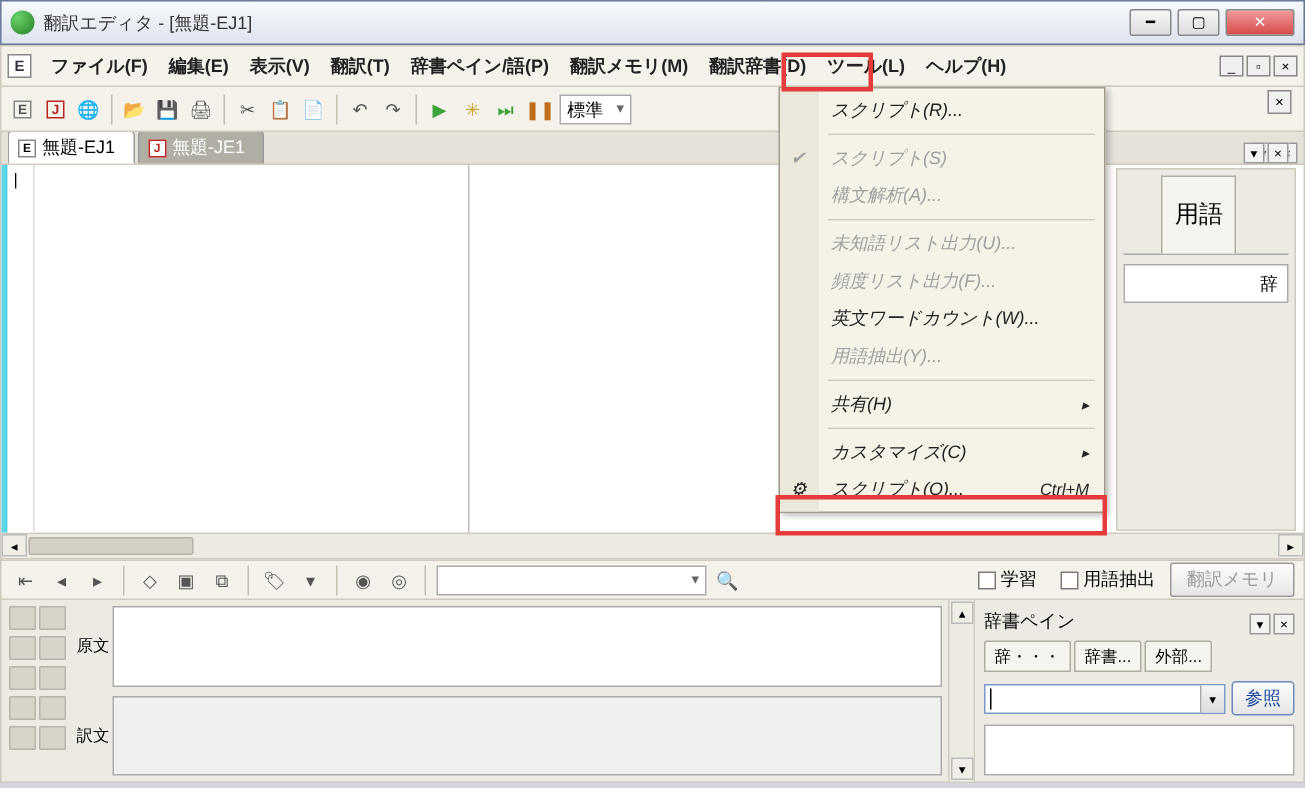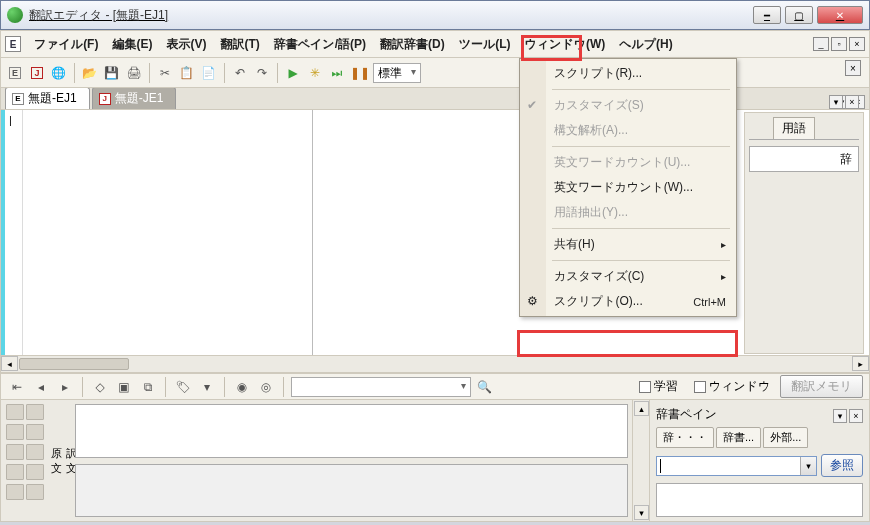--- a/index.html
+++ b/index.html
@@ -1,19 +1,19 @@
 <!DOCTYPE html>
 <html><head>
 <meta charset="utf-8">
 <style>
   * { box-sizing: border-box; margin: 0; padding: 0; font-family: "MS UI Gothic", "Meiryo", sans-serif; font-size: 12px; }
   body { width: 870px; height: 525px; background: #d4d6de; position: relative; overflow: hidden; }
 
   
-  .titlebar { height: 30px; background: linear-gradient(#f7f9fc,#dde3ee); border: 1px solid #6b7b99; display:flex; align-items:center; padding:0 6px;text-decoration:underline; }
+  .titlebar { height: 30px; background: linear-gradient(#f7f9fc,#dde3ee); border: 1px solid #6b7b99; display:flex; align-items:center; padding:0 6px; }
   .titlebar .app-icon { width:16px; height:16px; background: radial-gradient(circle at 30% 30%, #6bd36b, #247f24); border-radius:50%; margin-right:6px;}
   .titlebar .title-text { flex:1; color:#333; }
   .win-controls { display:flex; gap:4px; }
   .win-btn { width:28px; height:18px; background:linear-gradient(#f7f7f7,#dcdcdc); border:1px solid #888; border-radius:2px; display:flex; align-items:center; justify-content:center; font-size:10px;}
   .win-btn.close { background: linear-gradient(#f29a9a,#d64b4b); color:#fff; width:46px;}
 
   
   .menubar { height:28px; background:#f4f2eb; border: 1px solid #cfcabd; display:flex; align-items:center; padding:0 4px; position:relative;}
   .mb-icon { width:16px; height:16px; border:1px solid #888; background:#fff; color:#334; font-weight:bold; font-size:10px; display:flex; align-items:center; justify-content:center; margin-right:6px;}
   .menubar .menu-item { padding:3px 7px; color:#222; white-space:nowrap;font-weight:bold;}
@@ -57,21 +57,21 @@
   .lower-bar .chk { display:flex; align-items:center; gap:3px; margin:0 6px;}
   .lower-bar .chk .box { width:12px; height:12px; border:1px solid #7a7a7a; background:#fff;}
   .lower-bar .learn-btn { padding:2px 10px; background:linear-gradient(#fdfdfd,#e5e5e5); border:1px solid #999; border-radius:2px; color:#999;}
 
   
   .bottom-area { display:flex; height:122px;}
   .bottom-left { width:650px; display:flex; background:#eceae3; border:1px solid #cfcabd; border-top:none;}
   .bl-icons { width:48px; display:flex; flex-direction:column; gap:4px; padding:4px 2px; align-items:center;}
   .bl-icons .irow { display:flex; gap:2px;}
   .bl-icons .ic { width:18px; height:16px; background:#d8d4ca; border:1px solid #b8b4aa; border-radius:1px;}
-  .bl-labels { width:26px; display:flex; flex-direction:row;}
+  .bl-labels { width:26px; display:flex; flex-direction:column;}
   .bl-labels .lab { flex:1; display:flex; align-items:center; justify-content:center; writing-mode: horizontal-tb; font-size:11px; padding:2px; }
   .bl-panes { flex:1; display:flex; flex-direction:column; padding:4px 4px 4px 0;}
   .bl-panes .tp { flex:1; background:#fff; border:1px solid #aaa; overflow:auto;}
   .bl-panes .tp + .tp { margin-top:6px;}
   .bl-panes .tp.disabled { background:#f0f0f0;}
   .bl-scroll { width:17px; background:#eceae3; border-left:1px solid #cfcabd; display:flex; flex-direction:column;}
   .bl-scroll div { width:15px; height:15px; background:#f0eee7; border:1px solid #bbb; font-size:9px; display:flex; align-items:center; justify-content:center; margin:1px;}
 
   .bottom-right { flex:1; background:#eceae3; border:1px solid #cfcabd; border-top:none; border-left:none; padding:4px 6px; display:flex; flex-direction:column;}
   .br-title { font-size:12px; padding:2px 0 4px; }
@@ -80,29 +80,29 @@
   .br-input-row { display:flex; gap:4px; align-items:center;}
   .br-input-row .combo { flex:1; height:20px; background:#fff; border:1px solid #7a9ac9; position:relative;}
   .br-input-row .combo .cursor { position:absolute; left:3px; top:2px; width:1px; height:14px; background:#000;}
   .br-input-row .combo .dd { position:absolute; right:0; top:0; width:16px; height:18px; background:linear-gradient(#f5f5f5,#ddd); border-left:1px solid #aaa; font-size:9px; display:flex; align-items:center; justify-content:center;}
   .br-input-row .ref-btn { padding:2px 8px; background:linear-gradient(#fdfdfd,#e5e5e5); border:1px solid #6a8abc; border-radius:3px; color:#1848a0;}
   .br-list { flex:1; background:#fff; border:1px solid #aaa; margin-top:6px;}
 
   
   .right-col { position:absolute; right:6px; top:112px; width:120px; height:242px; background:#eceae3; border:1px solid #cfcabd; padding:4px;}
   .right-col .rtabs { display:flex; border-bottom:1px solid #aaa;}
-  .right-col .rtabs .rt { padding:2px 8px; background:#f6f4ee; border:1px solid #b0aca2; border-bottom:none; font-size:12px; margin-right:2px;}
+  .right-col .rtabs .rt { padding:15px 8px; background:#f6f4ee; border:1px solid #b0aca2; border-bottom:none; font-size:16px; margin-right:2px;}
   .right-col .rarea { background:#fff; border:1px solid #aaa; height:26px; margin-top:6px; text-align:right; padding:4px 6px; font-size:12px;}
   .right-col .hdr-x { position:absolute; right:4px; top:-18px; display:flex; gap:2px;}
   .right-col .hdr-x div { width:14px; height:14px; border:1px solid #999; background:#f2f2f2; font-size:9px; display:flex; align-items:center; justify-content:center;}
 
   
   .dropdown { position:absolute; left:519px; top:58px; width:218px; background:#f5f2e8; border:1px solid #a09a8c; box-shadow:2px 2px 4px rgba(0,0,0,.25); z-index:100; padding:2px;}
   .dropdown .dm-gutter { position:absolute; left:0; top:0; width:26px; height:100%; background:#ece7db;}
-  .dropdown .dm-item { position:relative; padding:4px 8px 4px 32px; color:#222; display:flex; align-items:center;}
+  .dropdown .dm-item { position:relative; padding:4px 8px 4px 32px; color:#222; display:flex; align-items:center;font-style:italic;}
   .dropdown .dm-item.disabled { color:#a0a0a0;}
   .dropdown .dm-item .arrow { margin-left:auto; font-size:10px;}
   .dropdown .dm-item .shortcut { margin-left:auto; font-size:11px;}
   .dropdown .dm-sep { height:1px; background:#d0cbbe; margin:3px 4px 3px 30px;}
   .dropdown .dm-item .dm-icon { position:absolute; left:5px; width:16px; height:16px; }
 
   
   .hl-menu { position:absolute; left:521px; top:35px; width:61px; height:26px; border:3px solid #e63b3b; z-index:200; pointer-events:none;}
   .hl-env  { position:absolute; left:517px; top:330px; width:221px; height:27px; border:3px solid #e63b3b; z-index:200; pointer-events:none;}
 
@@ -120,23 +120,23 @@
   </div>
 </div>
 
 <div class="menubar">
   <span class="mb-icon">E</span>
   <span class="menu-item">ファイル(F)</span>
   <span class="menu-item">編集(E)</span>
   <span class="menu-item">表示(V)</span>
   <span class="menu-item">翻訳(T)</span>
   <span class="menu-item">辞書ペイン/語(P)</span>
+  <span class="menu-item">翻訳メモリ(M)</span>
   <span class="menu-item">翻訳辞書(D)</span>
   <span class="menu-item">ツール(L)</span>
-  <span class="menu-item">ウィンドウ(W)</span>
   <span class="menu-item">ヘルプ(H)</span>
   <div class="mdi-controls">
     <div class="tc">_</div>
     <div class="tc">▫</div>
     <div class="tc">×</div>
   </div>
 </div>
 
 <div class="toolbar" style="position:relative;">
   <div class="tb-btn">
@@ -212,21 +212,21 @@
   <div class="tb-sep"></div>
   <div class="tb-select" style="width:180px;"></div>
   <div class="tb-btn">🔍</div>
   <div class="grow"></div>
   <label class="chk">
       <span class="box"></span>
       <span>学習</span>
     </label>
   <label class="chk">
       <span class="box"></span>
-      <span>ウィンドウ</span>
+      <span>用語抽出</span>
     </label>
   <div class="learn-btn">翻訳メモリ</div>
 </div>
 
 <div class="bottom-area">
   <div class="bottom-left">
     <div class="bl-icons">
       <div class="irow">
           <div class="ic"></div>
           <div class="ic"></div>
@@ -298,28 +298,31 @@
 </div>
 
 <div class="dropdown">
   <div class="dm-gutter"></div>
   <div class="dm-item">
     <span>スクリプト(R)...</span>
   </div>
   <div class="dm-sep"></div>
   <div class="dm-item disabled">
     <span class="dm-icon">✔</span>
-    <span>カスタマイズ(S)</span>
+    <span>スクリプト(S)</span>
   </div>
   <div class="dm-item disabled">
     <span>構文解析(A)...</span>
   </div>
   <div class="dm-sep"></div>
   <div class="dm-item disabled">
-    <span>英文ワードカウント(U)...</span>
+    <span>未知語リスト出力(U)...</span>
+  </div>
+  <div class="dm-item disabled">
+    <span>頻度リスト出力(F)...</span>
   </div>
   <div class="dm-item">
     <span>英文ワードカウント(W)...</span>
   </div>
   <div class="dm-item disabled">
     <span>用語抽出(Y)...</span>
   </div>
   <div class="dm-sep"></div>
   <div class="dm-item">
     <span>共有(H)</span>

